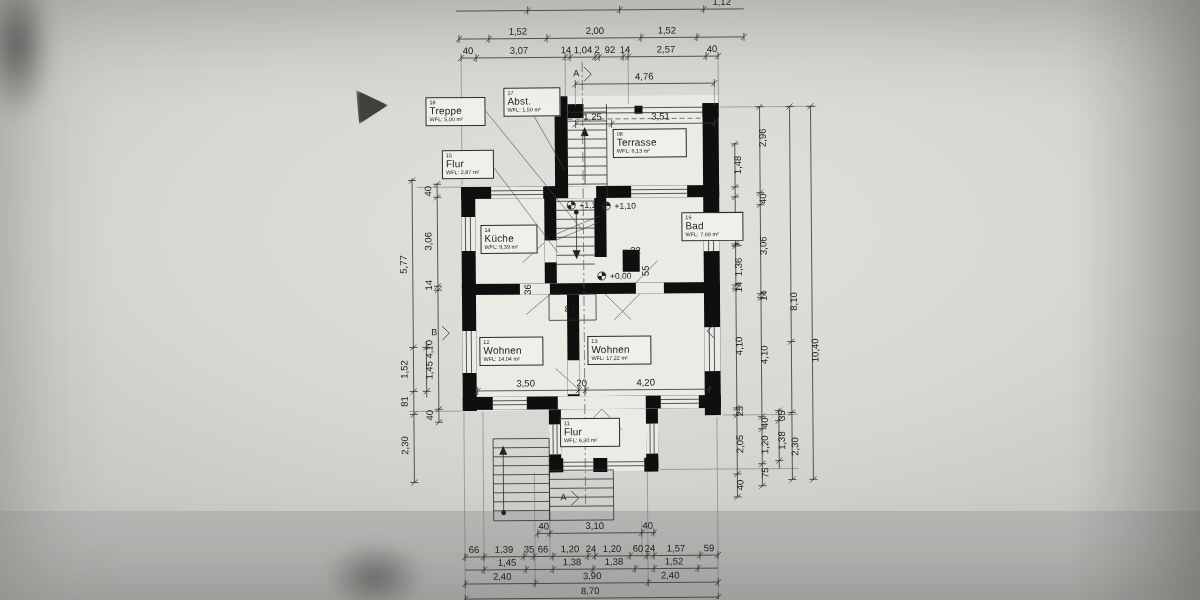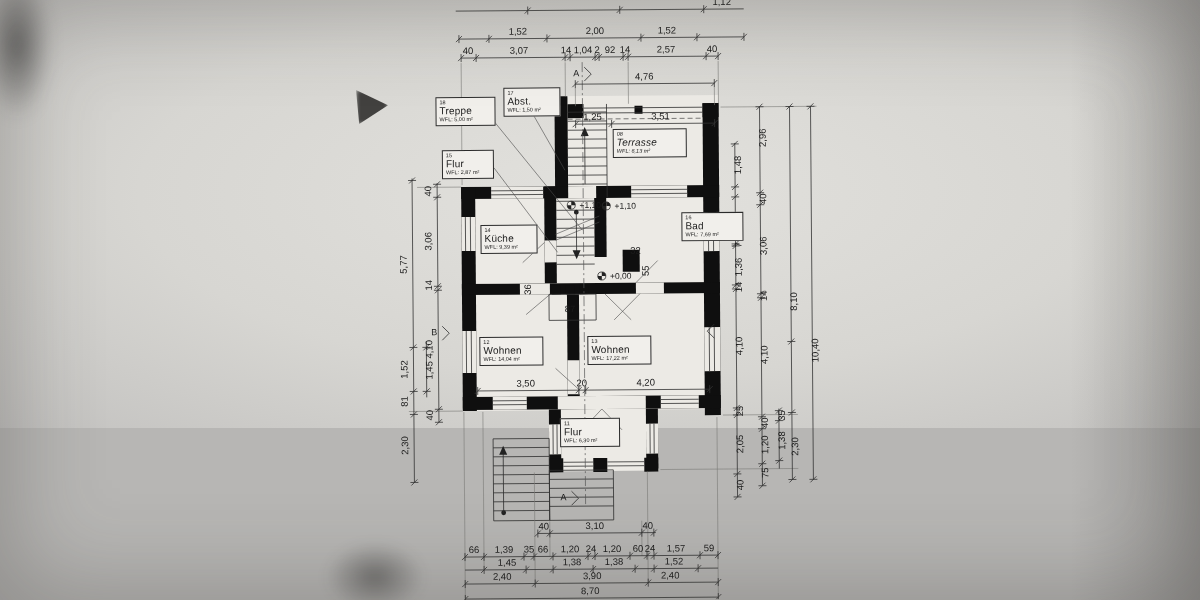--- a/index.html
+++ b/index.html
@@ -1,17 +1,17 @@
 <!DOCTYPE html>
 <html><head>
 <meta charset="utf-8">
 <style>
   html,body{margin:0;padding:0;width:1200px;height:600px;overflow:hidden;
     background:#b7b6b4;font-family:"Liberation Sans",sans-serif;}
-  #photo{position:relative;width:1200px;height:428px;
+  #photo{position:relative;width:1200px;height:511px;
     background:radial-gradient(ellipse at 52% 45%, #e2e1dd 0%, #d7d6d2 55%, #c3c2c0 100%);}
   #plan{position:absolute;left:0;top:0;width:1200px;height:600px;transform:rotate(-0.45deg);}
   #lines{position:absolute;left:0;top:0;}
   #labels{position:absolute;left:0;top:0;width:1200px;height:600px;}
   .room-box{position:absolute;background:#f1efeb;border:1px solid #2b2b2b;
     padding:1px 3px 2px 3px;line-height:1.12;color:#1b1b1b;box-sizing:border-box;}
   .room-no{font-size:5.5px;display:block;}
   .room-name{font-size:10px;display:block;letter-spacing:.2px;}
   .room-area{font-size:5.5px;display:block;}
   svg .wall{fill:#0f0f0f;}
@@ -572,36 +572,36 @@
           <g>
             <polyline points="714,325 707,332 714,339" class="thin"></polyline>
           </g>
           <line x1="487" y1="110" x2="583" y2="230" class="thinner"></line>
           <line x1="534" y1="113" x2="566" y2="170" class="thinner"></line>
           <line x1="495" y1="167" x2="558" y2="252" class="thinner"></line>
         </g>
     </svg>
 
     <div id="labels">
-        <div class="room-box" style="left: 427px; top: 96px; width: 60px; margin-left: 10px;">
+        <div class="room-box" style="left: 427px; top: 96px; width: 60px;">
           <span class="room-no">18</span>
           <span class="room-name">Treppe</span>
           <span class="room-area">WFL: 5,00 m²</span>
         </div>
         <div class="room-box" style="left: 505px; top: 87px; width: 57px;">
           <span class="room-no">17</span>
           <span class="room-name">Abst.</span>
           <span class="room-area">WFL: 1,50 m²</span>
         </div>
         <div class="room-box" style="left: 443px; top: 149px; width: 52px;">
           <span class="room-no">15</span>
           <span class="room-name">Flur</span>
           <span class="room-area">WFL: 2,87 m²</span>
         </div>
-        <div class="room-box" style="left: 614px; top: 129px; width: 74px; font-style: italic;">
+        <div class="room-box" style="left: 614px; top: 129px; width: 74px;">
           <span class="room-no">08</span>
           <span class="room-name">Terrasse</span>
           <span class="room-area">WFL: 6,13 m²</span>
         </div>
         <div class="room-box" style="left: 481px; top: 208px; width: 57px; margin-top: 16px;">
           <span class="room-no">14</span>
           <span class="room-name">Küche</span>
           <span class="room-area">WFL: 9,39 m²</span>
         </div>
         <div class="room-box" style="left: 641px; top: 213px; width: 62px; margin-left: 41px;">

